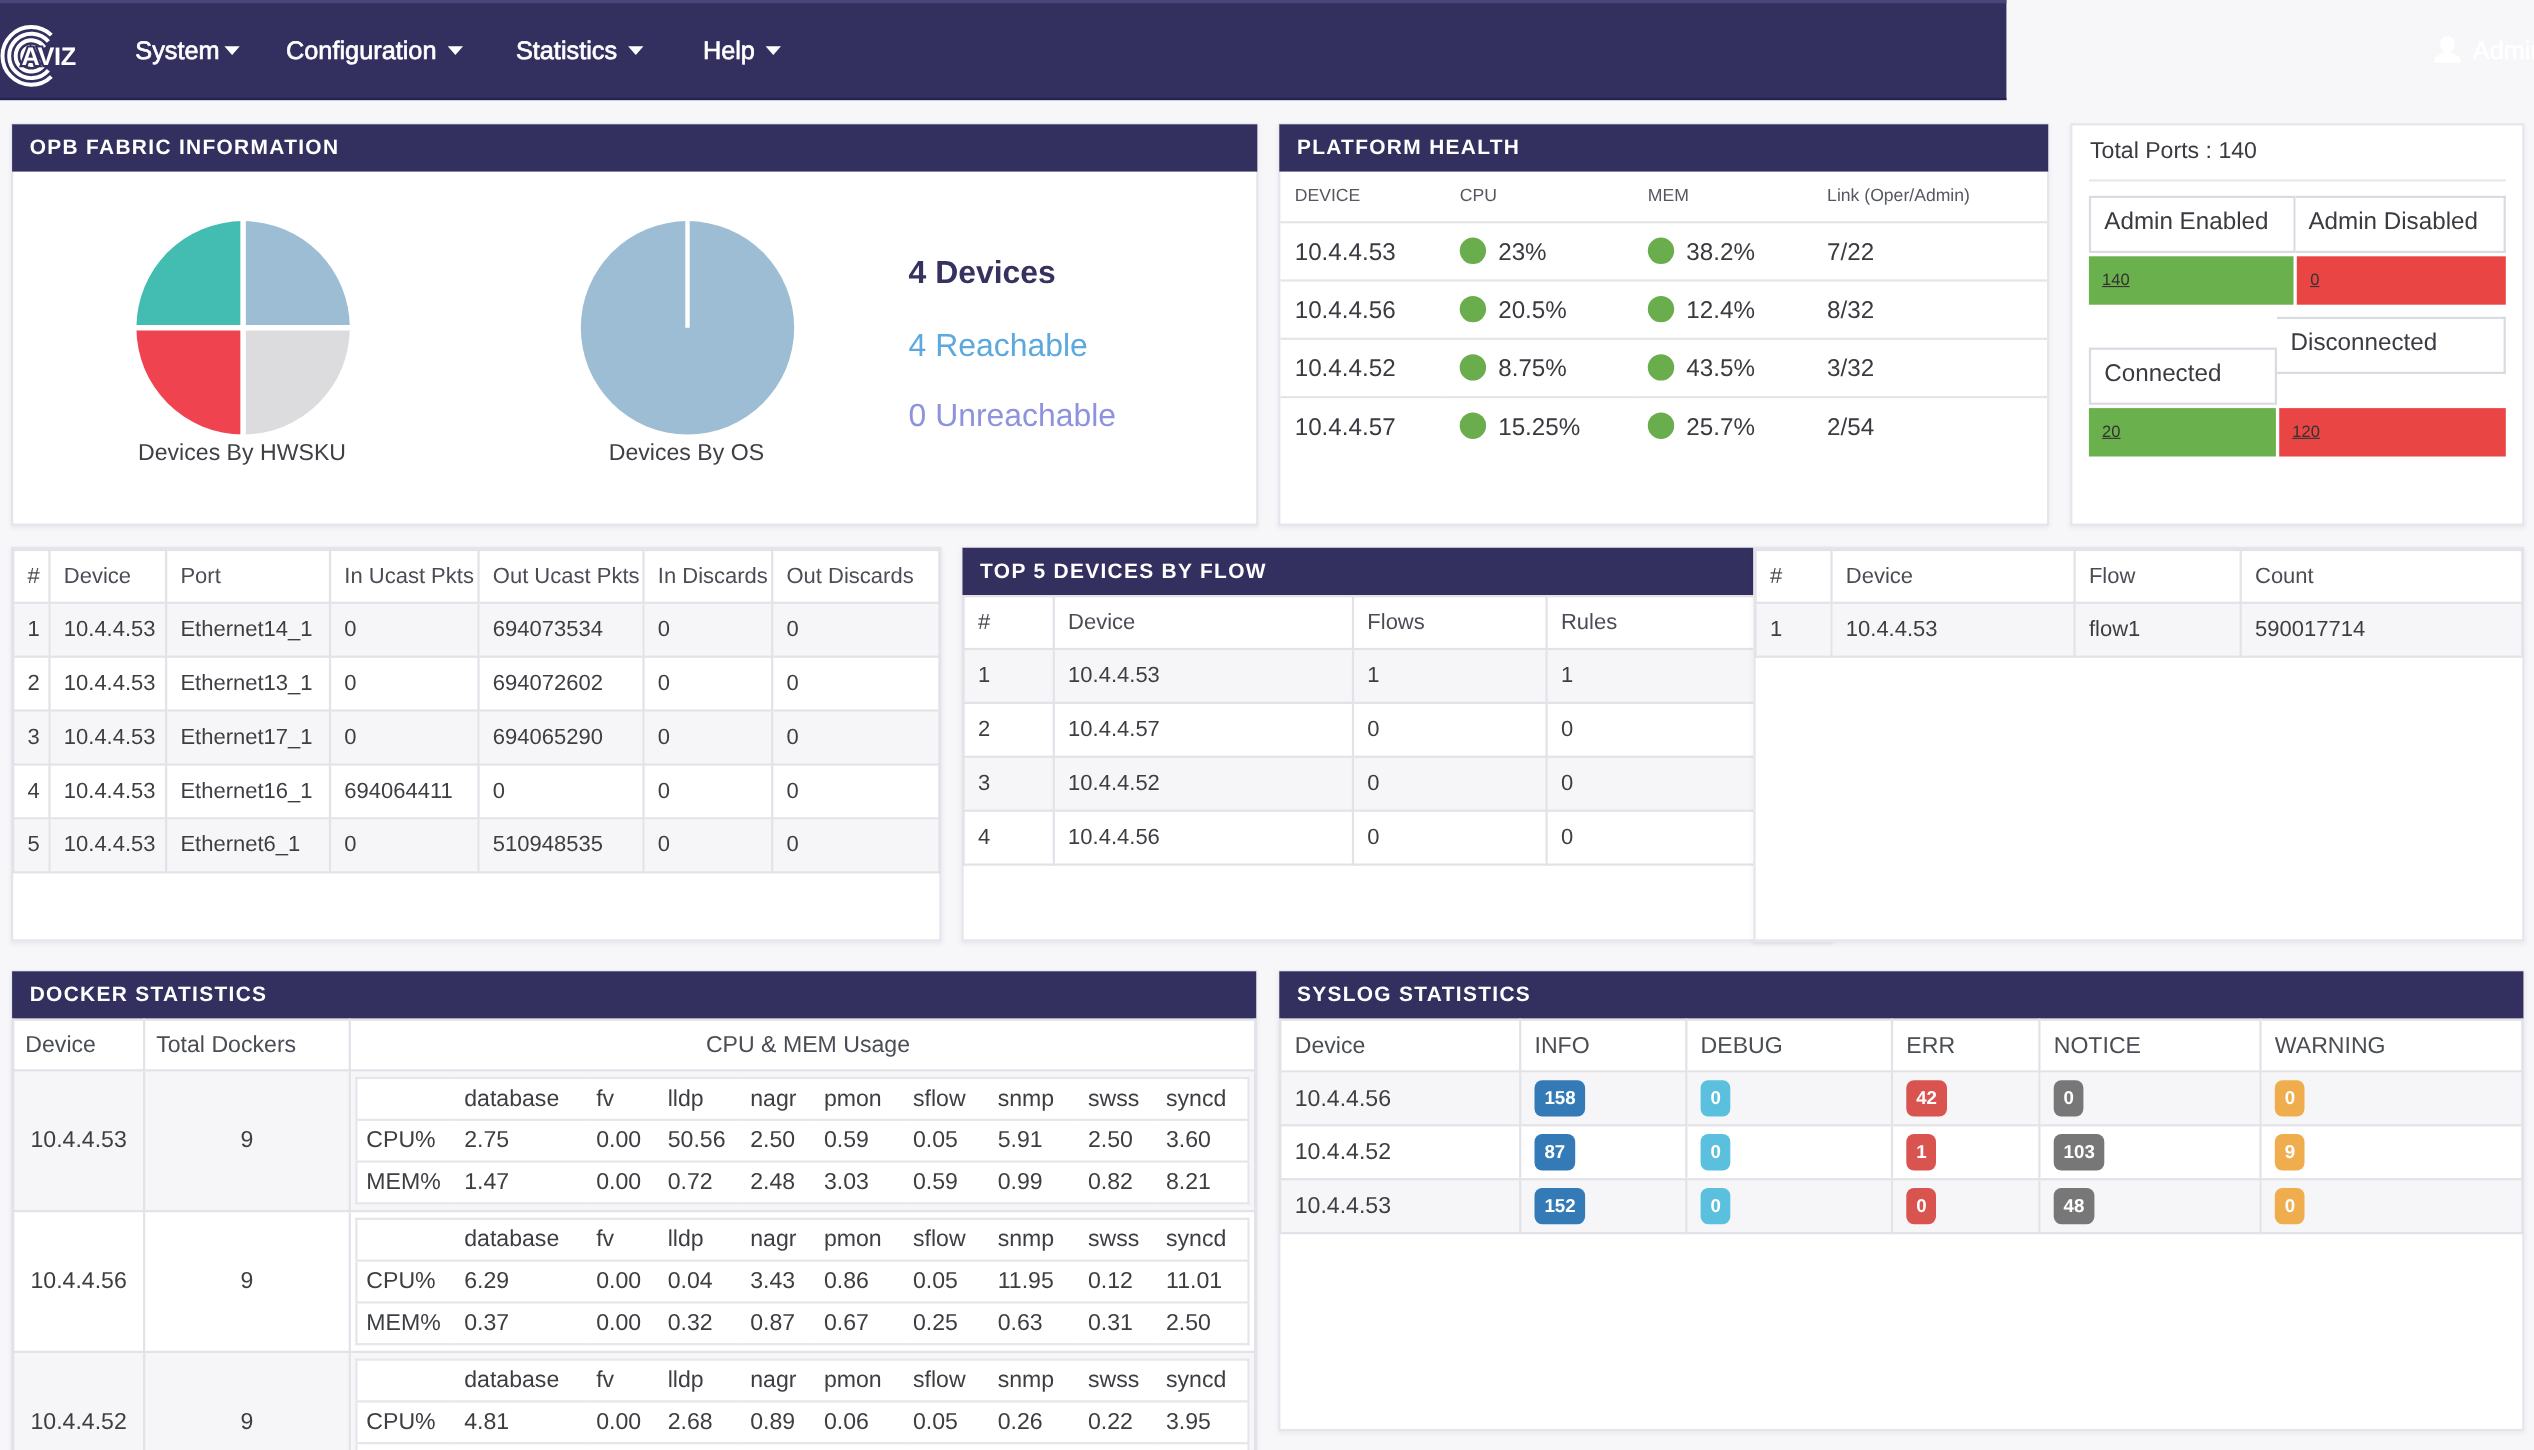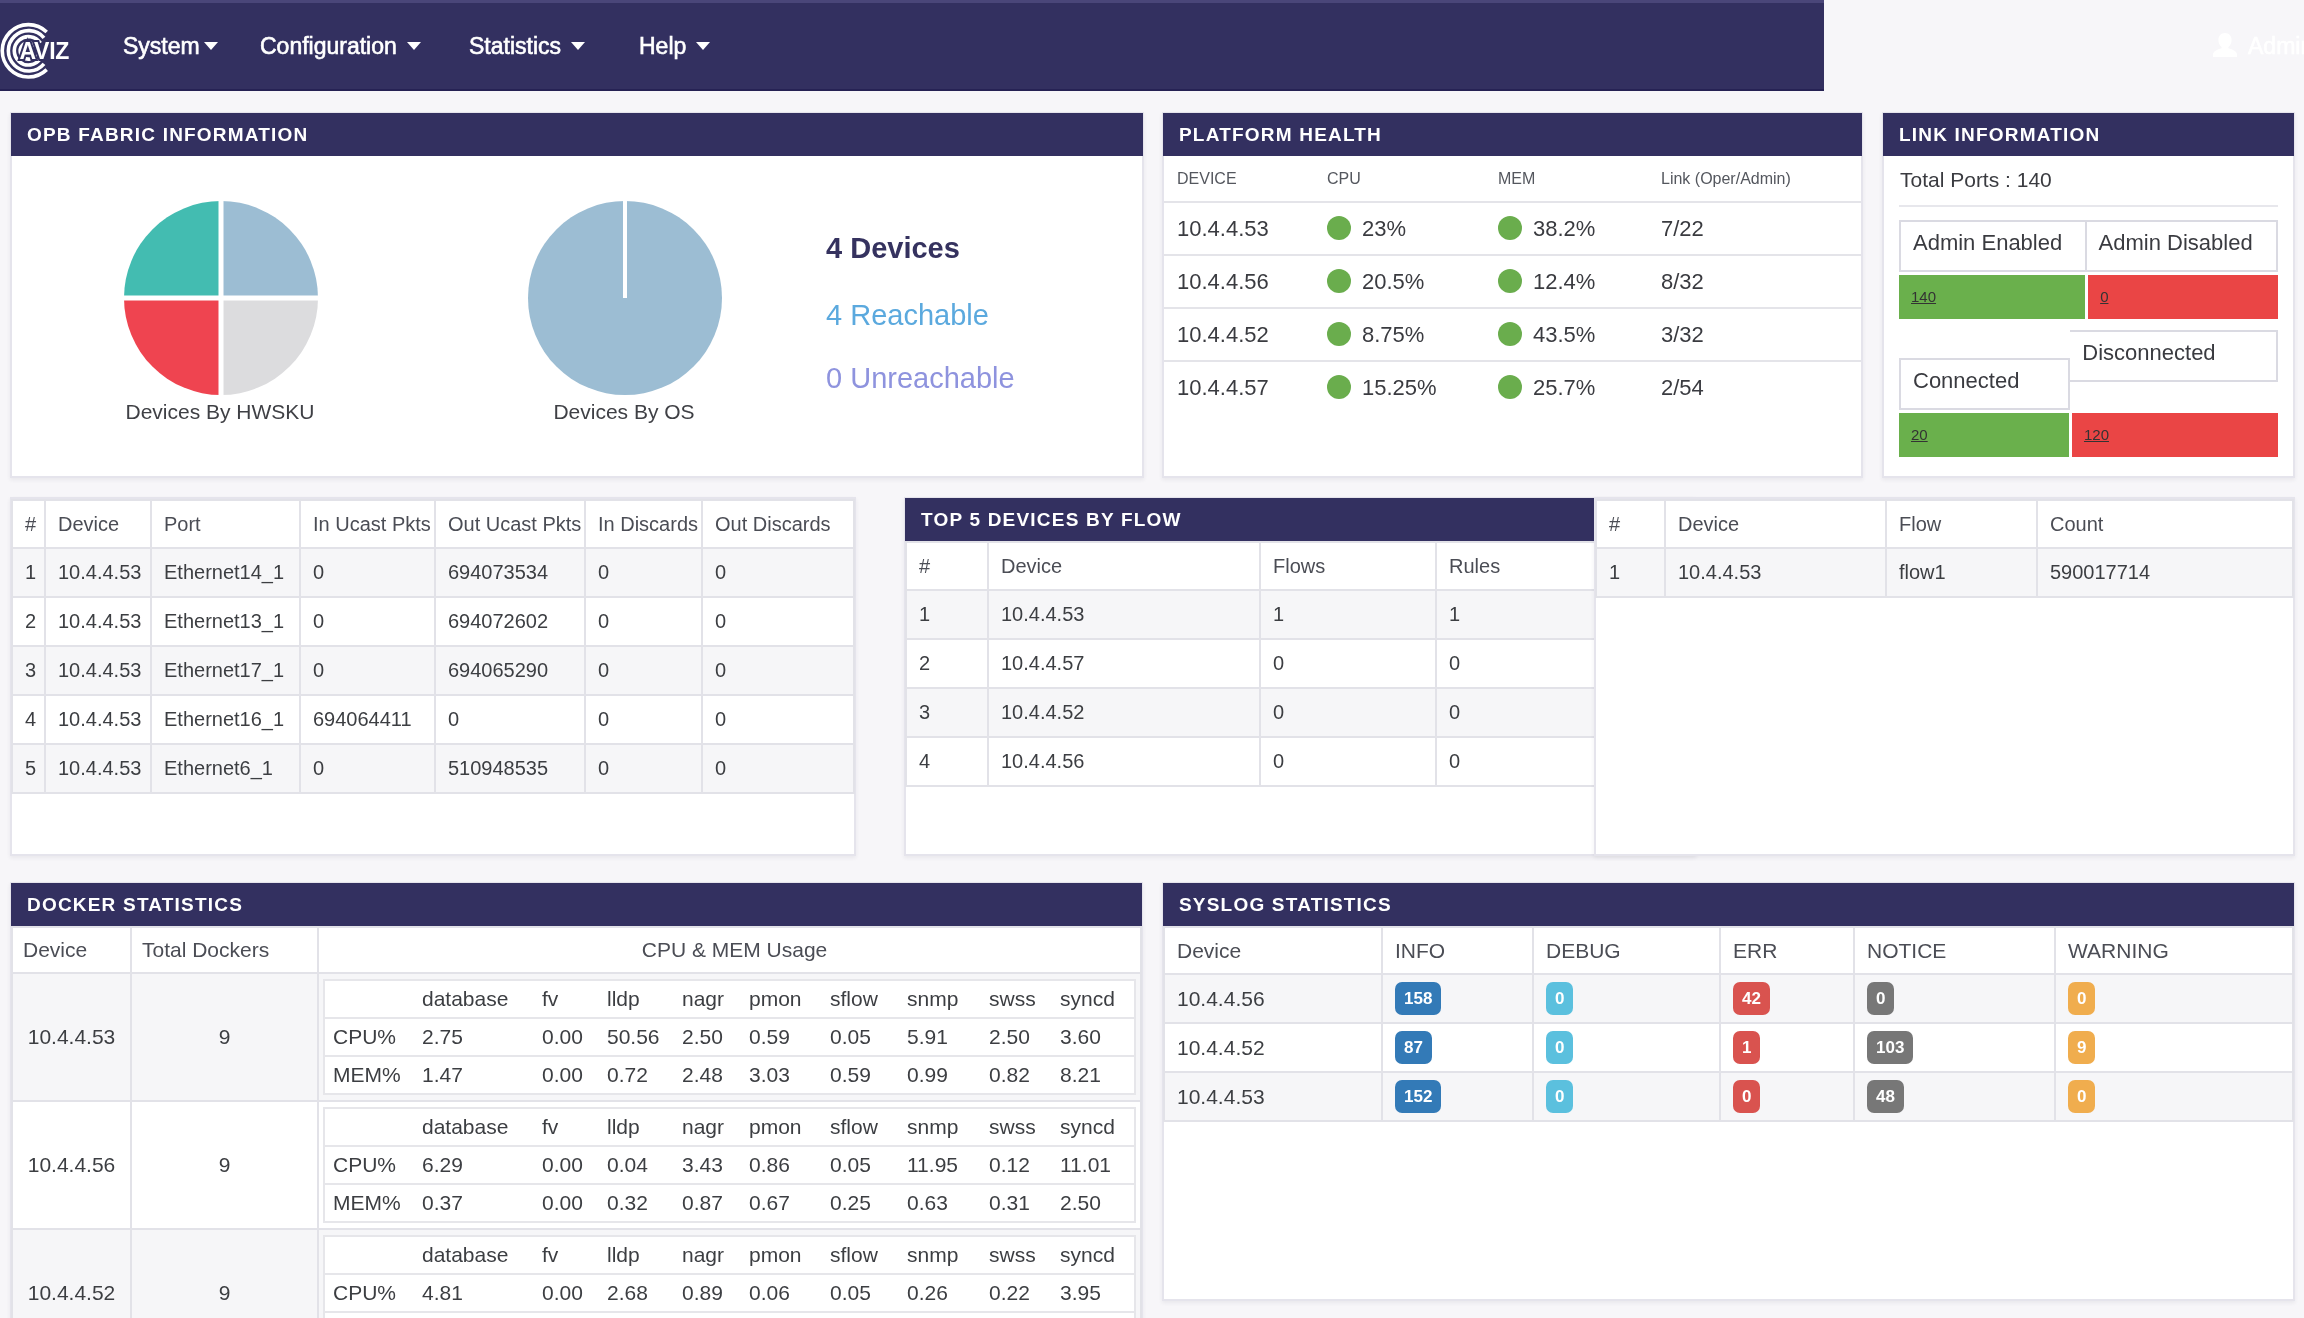--- a/index.html
+++ b/index.html
@@ -140,21 +140,20 @@
           <td>10.4.4.57</td>
           <td><span class="dot"></span>15.25%</td>
           <td><span class="dot"></span>25.7%</td>
           <td>2/54</td>
         </tr>
     </tbody>
   </table>
 </div>
 
 <div class="card" style="left:1882px; top:112px; width:413px; height:366px;">
-  <div class="chead">LINK INFORMATION</div>
   <div style="padding:0 15px;">
     <div style="font-size:21px; color:#3a3b40; padding:12px 0 13px 1px;">Total Ports : 140</div>
     <div style="border-top:2px solid #e7e7ec; margin-bottom:13px;"></div>
     <div class="lirow">
         <div class="hcell" style="width:49.5%;">Admin Enabled</div>
         <div class="hcell" style="width:50.5%;">Admin Disabled</div>
       </div>
     <div class="lirow" style="margin-top:3px;">
         <div class="vcell" style="width:49.5%; background:#6ab04c;">140</div>
         <div class="vcell" style="width:50.5%; background:#ea4545; margin-left:3px;">0</div>
@@ -235,21 +234,21 @@
           <td>Ethernet6_1</td>
           <td>0</td>
           <td>510948535</td>
           <td>0</td>
           <td>0</td>
         </tr>
     </tbody>
   </table>
 </div>
 
-<div class="card" style="left:904px; top:497px; width:792px; height:359px;">
+<div class="card" style="left:874px; top:497px; width:792px; height:359px;">
   <div class="chead">TOP 5 DEVICES BY FLOW</div>
   <table class="t5">
     <colgroup>
         <col style="width:82px">
         <col style="width:272px">
         <col style="width:176px">
         <col>
       </colgroup>
     <thead>
         <tr>

